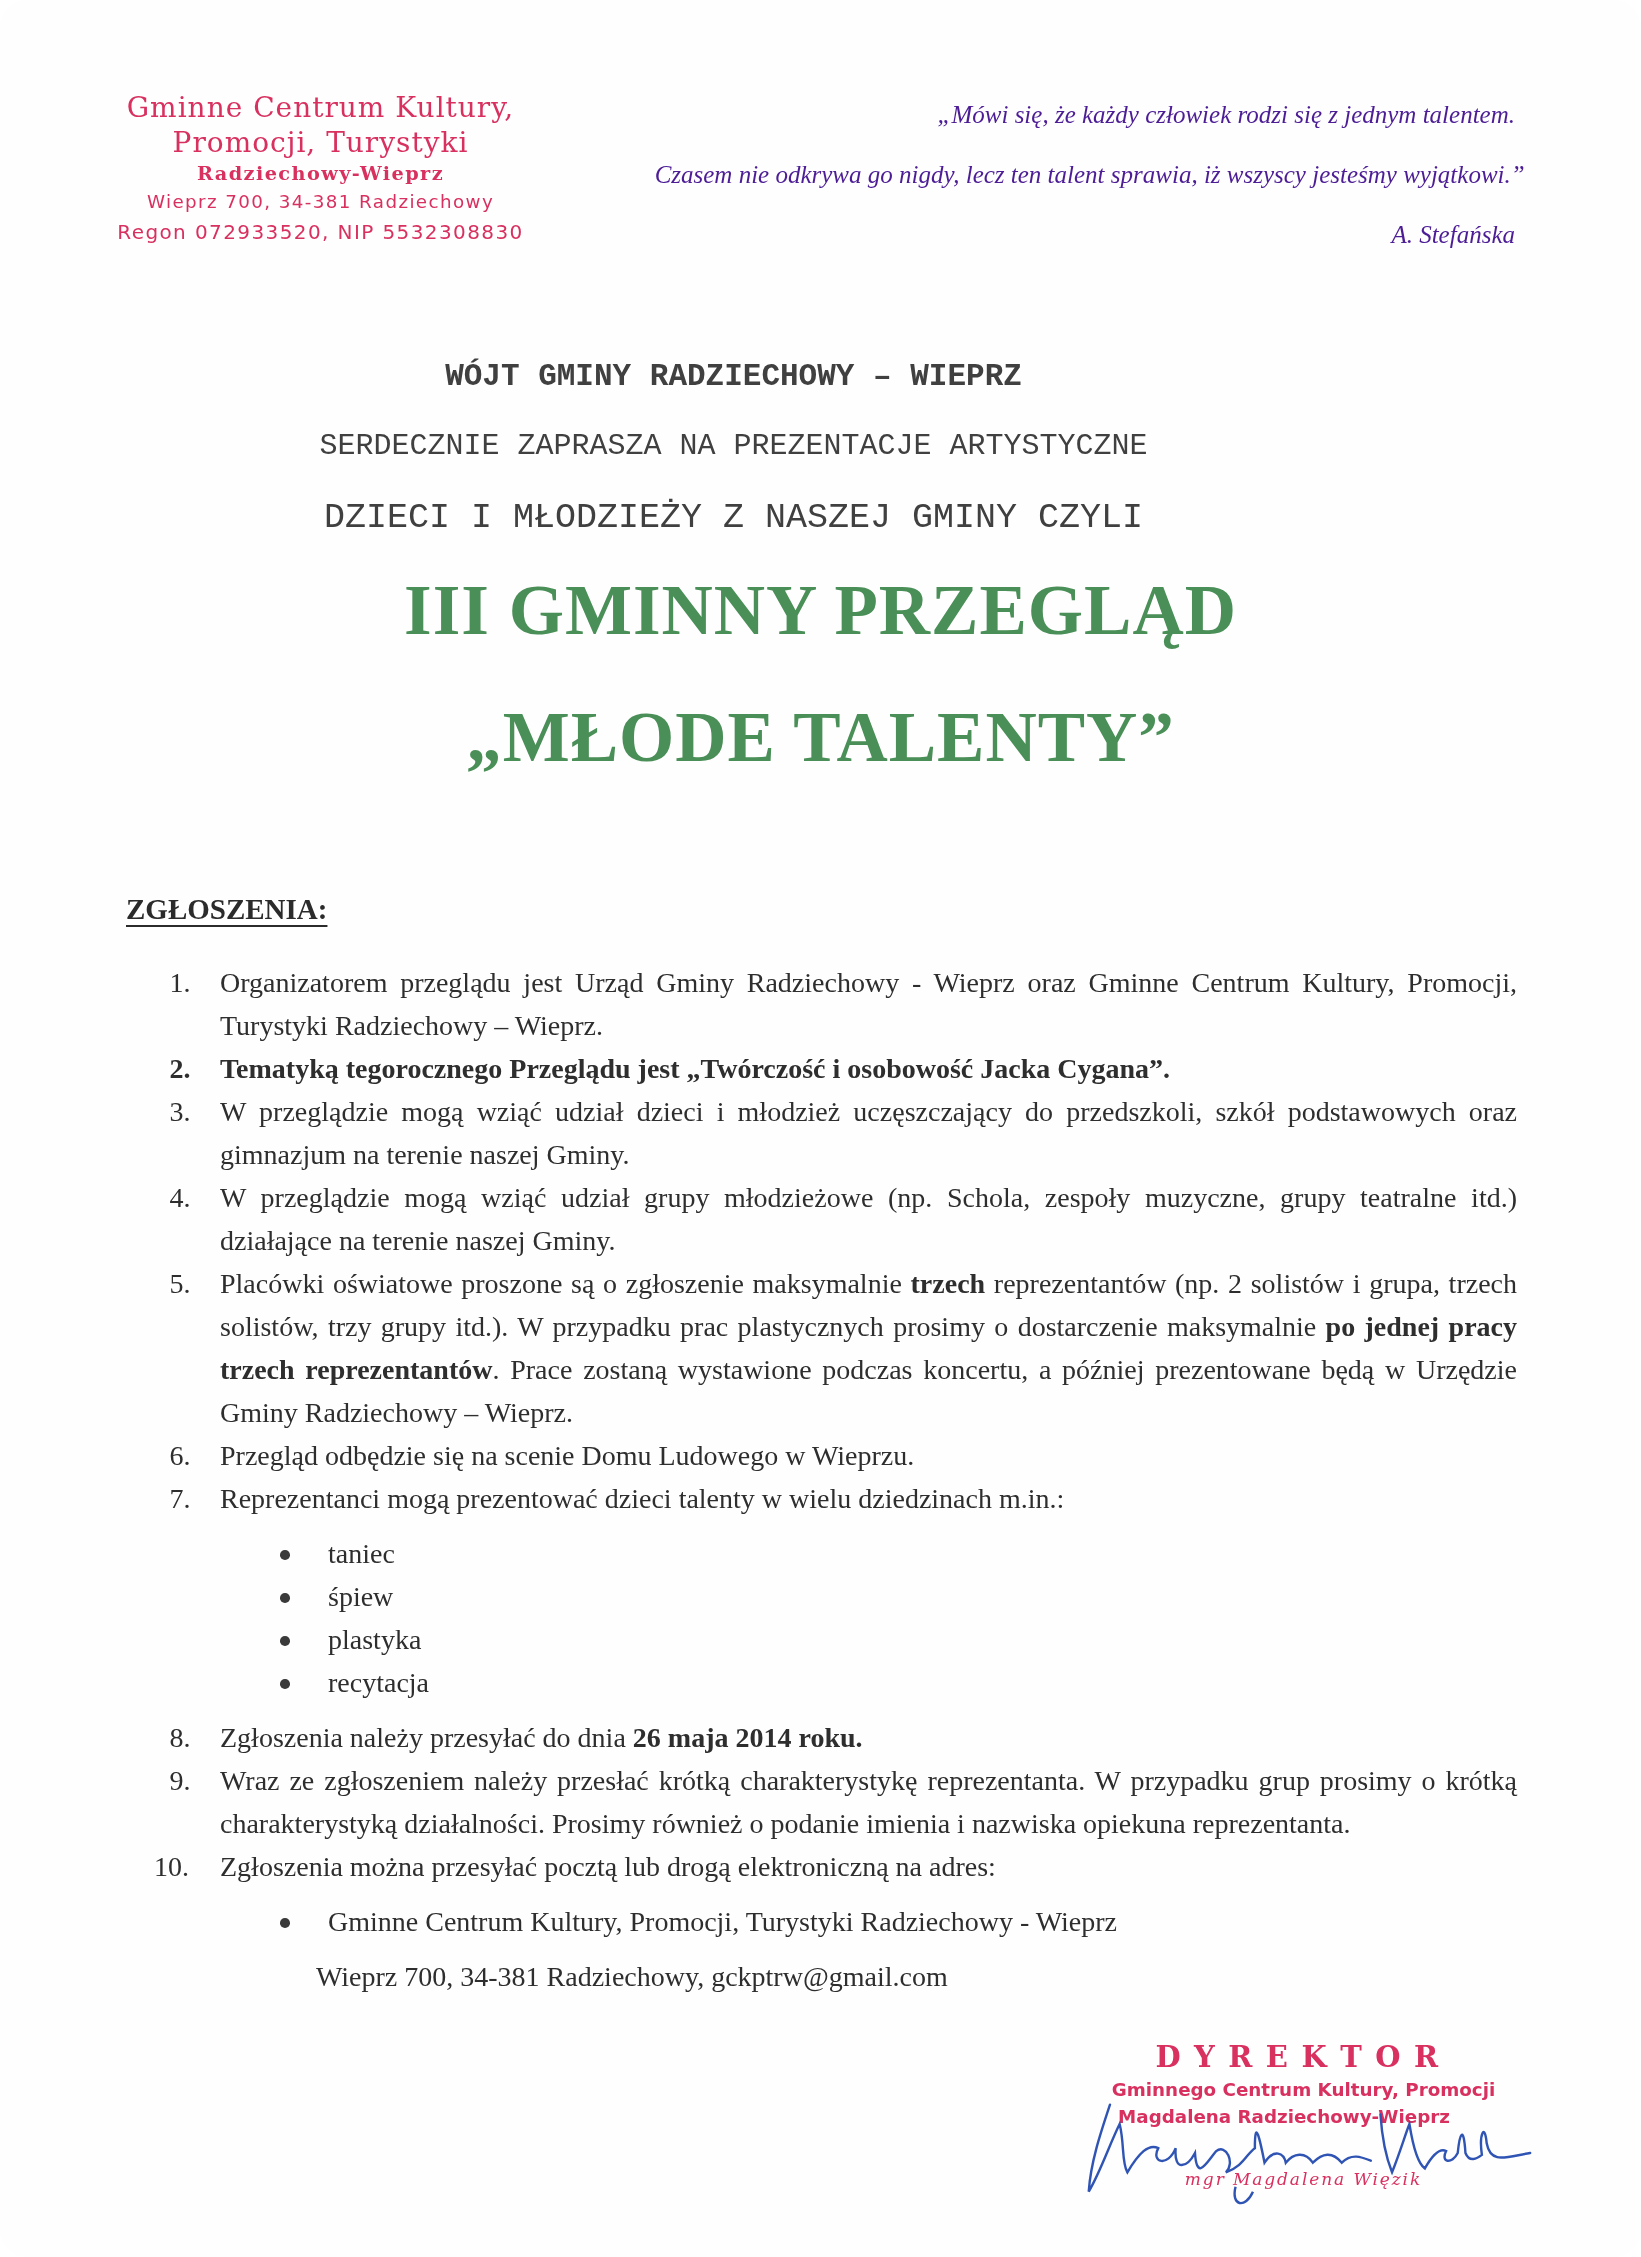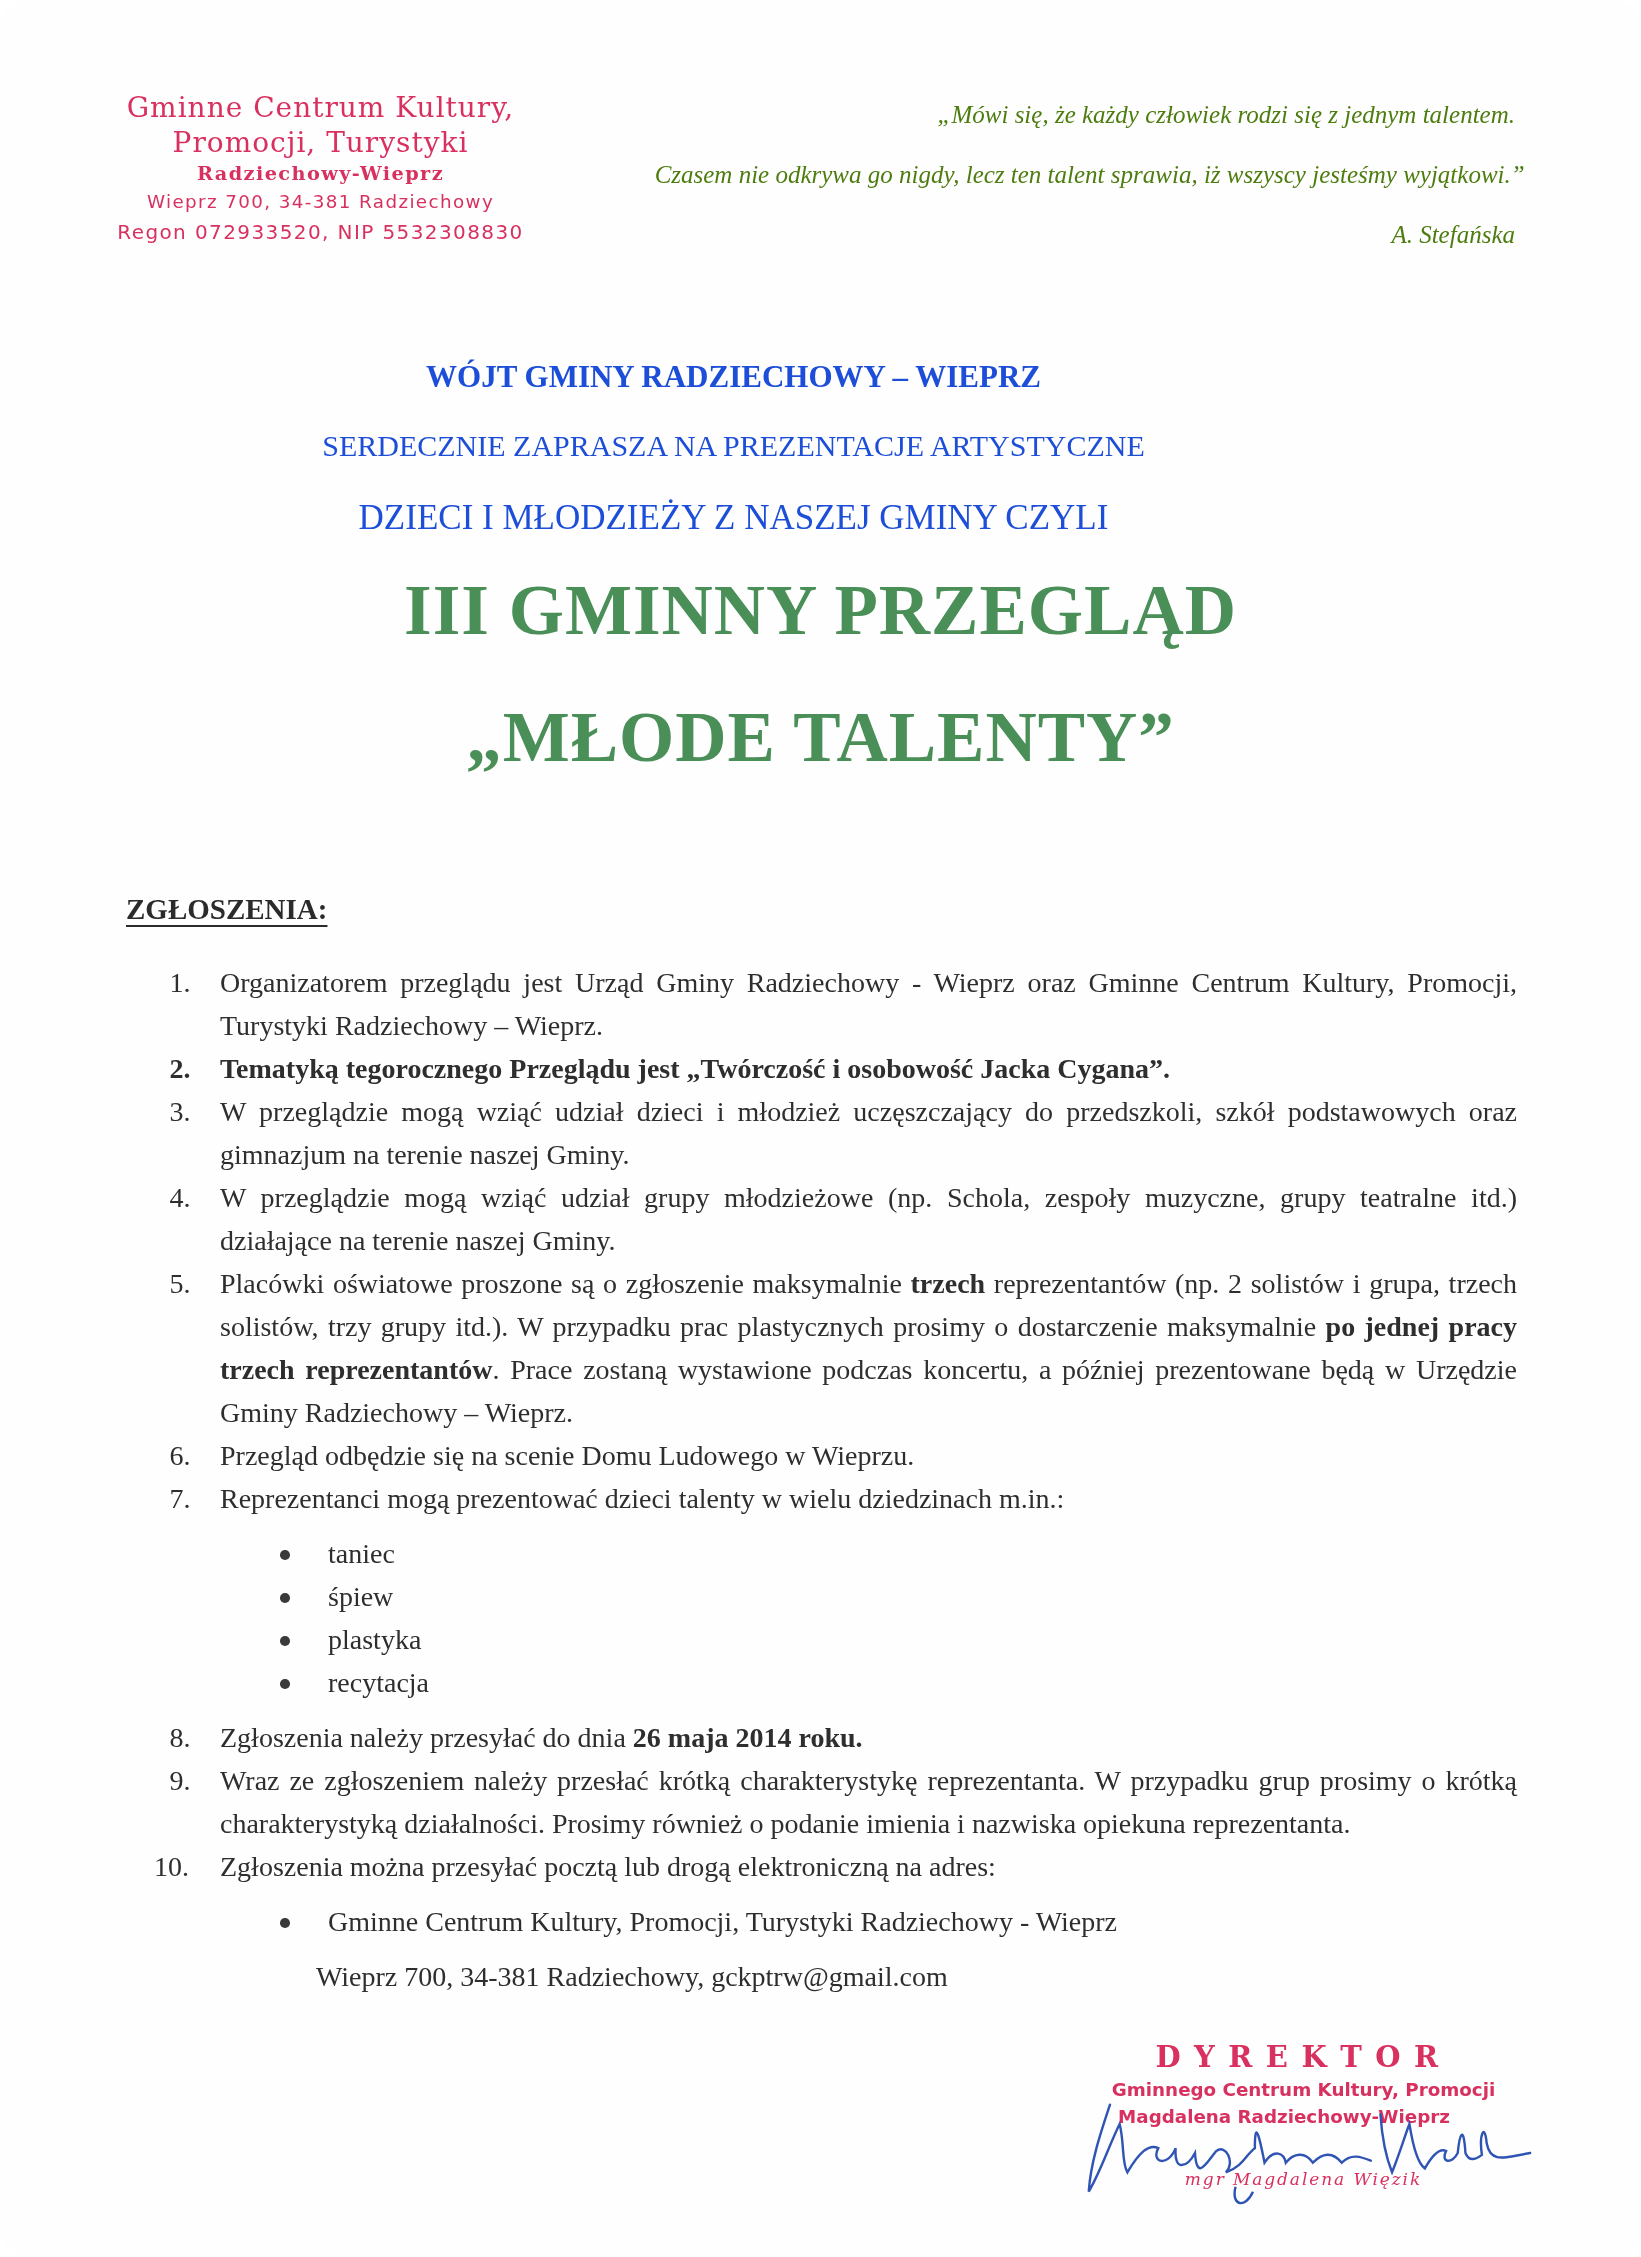--- a/index.html
+++ b/index.html
@@ -7,27 +7,27 @@
     .page { position: absolute; left: 0; top: 0; width: 1641px; height: 2257px; background: #fefefe; border-radius: 27px; }
 
     
     .stamp { position: absolute; left: 108px; top: 90px; width: 425px; text-align: center; color: #d8305f; }
     .stamp .l1, .stamp .l2 { font-family: "DejaVu Serif", serif; font-size: 28px; line-height: 35px; letter-spacing: 1px; font-weight: normal; }
     .stamp .l3 { font-family: "DejaVu Serif", serif; font-size: 19.3px; font-weight: bold; letter-spacing: 1.4px; line-height: 27px; }
     .stamp .l4, .stamp .l5 { font-family: "DejaVu Sans", sans-serif; font-size: 18.3px; letter-spacing: 1.4px; line-height: 30px; }
     .stamp .l5 { font-size: 20px; }
 
     
-    .quote { position: absolute; right: 126px; top: 97px; width: 985px; text-align: right; color: #4d7c0f; font-family: "Liberation Serif", serif; font-style: italic; font-size: 25px; }
+    .quote { position: absolute; right: 126px; top: 97px; width: 985px; text-align: right; color: #4c1d95; font-family: "Liberation Serif", serif; font-style: italic; font-size: 25px; }
     .quote .q { line-height: 35px; margin: 0 0 25px 0; }
     .quote .q2 { margin-right: -9.7px; }
     .quote .author { margin-top: 0; }
 
     
-    .invite { position: absolute; left: 0; width: 1467px; text-align: center; font-family: Liberation Serif, serif; color: #1d4ed8; }
+    .invite { position: absolute; left: 0; width: 1467px; text-align: center; font-family: Liberation Mono, monospace; color: #404040; }
     .inv1 { top: 359px; font-size: 31px; font-weight: bold; }
     .inv2 { top: 429px; font-size: 30px; }
     .inv3 { top: 498px; font-size: 35px; }
 
     .title { position: absolute; left: 0; width: 1641px; text-align: center; color: #4a8f57; font-family: "Liberation Serif", serif; font-weight: bold; letter-spacing: 1px; }
     .t1 { top: 570px; font-size: 71px; }
     .t2 { top: 697px; font-size: 71px; }
 
     
     .section-title { position: absolute; left: 126px; top: 893px; font-size: 29px; font-weight: bold; text-decoration: underline; text-underline-offset: 5.8px; color: #2b2b2b; }

